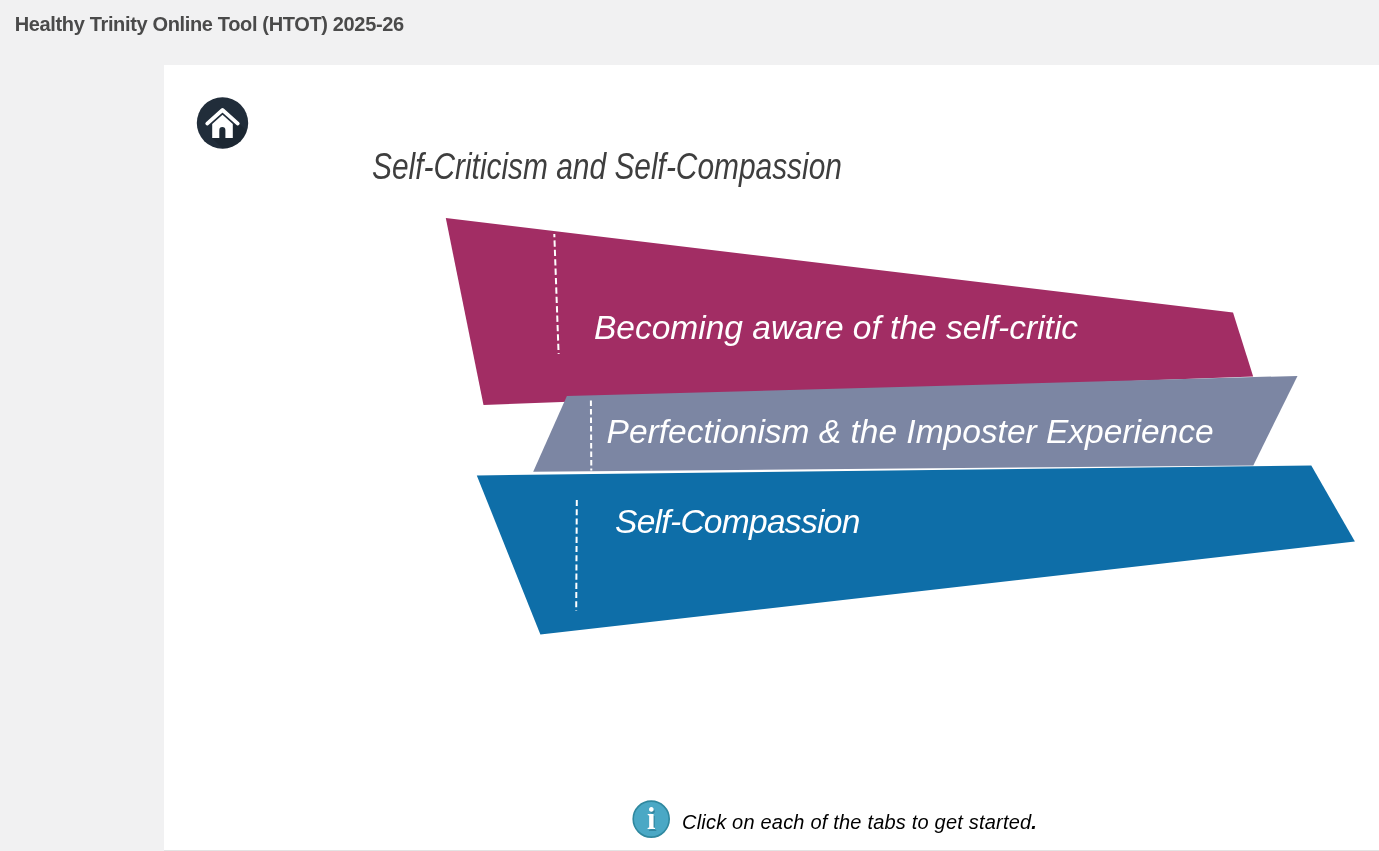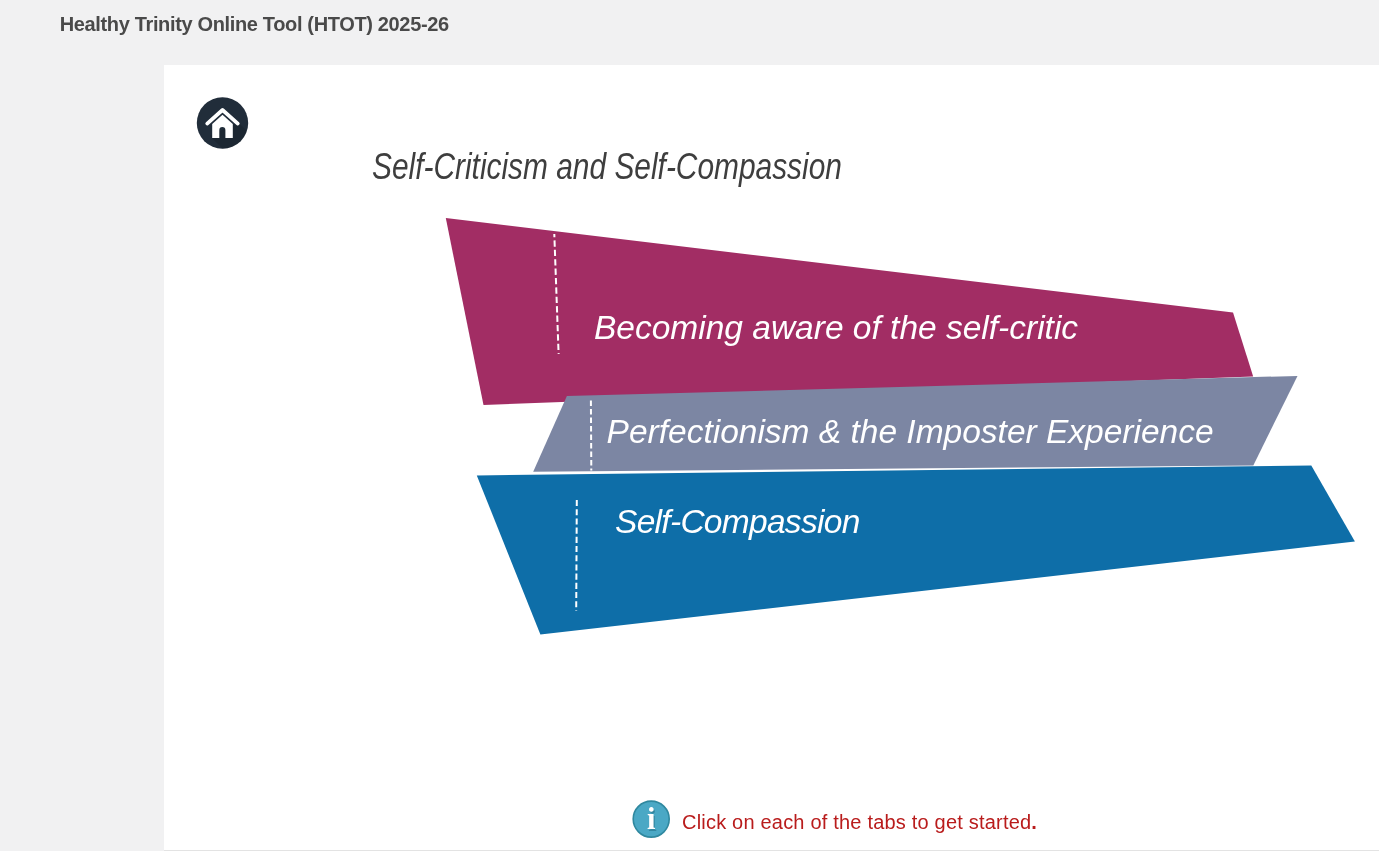--- a/index.html
+++ b/index.html
@@ -1,22 +1,22 @@
 <!DOCTYPE html>
 <html><head>
 <meta charset="utf-8">
 <style>
   html,body{margin:0;padding:0;}
   body{width:1379px;height:851px;position:relative;overflow:hidden;background:#ffffff;
        font-family:"Liberation Sans",sans-serif;}
   .topbar{position:absolute;left:0;top:0;width:1379px;height:64.5px;background:#f1f1f2;}
   .sidebar{position:absolute;left:0;top:0;width:164px;height:851px;background:#f1f1f2;}
-  .header{position:absolute;left:14.7px;top:14.4px;font-size:20px;font-weight:700;color:#4a4a4a;line-height:20px;letter-spacing:-0.35px;white-space:nowrap;margin-left:45px;}
+  .header{position:absolute;left:14.7px;top:14.4px;font-size:20px;font-weight:700;color:#4a4a4a;line-height:20px;letter-spacing:-0.35px;white-space:nowrap;}
   .title{position:absolute;left:372px;top:148.5px;font-size:36px;font-style:italic;font-weight:300;color:#3e3e3e;line-height:36px;white-space:nowrap;transform:scaleX(0.83);transform-origin:0 0;}
-  .bottomtext{position:absolute;left:682px;top:810.4px;font-size:20px;color:#b91c1c;line-height:24px;letter-spacing:0.2px;white-space:nowrap;}
+  .bottomtext{position:absolute;left:682px;top:810.4px;font-size:20px;font-style:italic;color:#000000;line-height:24px;letter-spacing:0.2px;white-space:nowrap;}
   svg{position:absolute;left:0;top:0;}
 </style>
 </head>
 <body>
 <div class="topbar"></div>
 <div class="sidebar"></div>
 <div class="header">Healthy Trinity Online Tool (HTOT) 2025-26</div>
 <div class="title">Self-Criticism and Self-Compassion</div>
 
 <svg width="1379" height="851" viewBox="0 0 1379 851">

